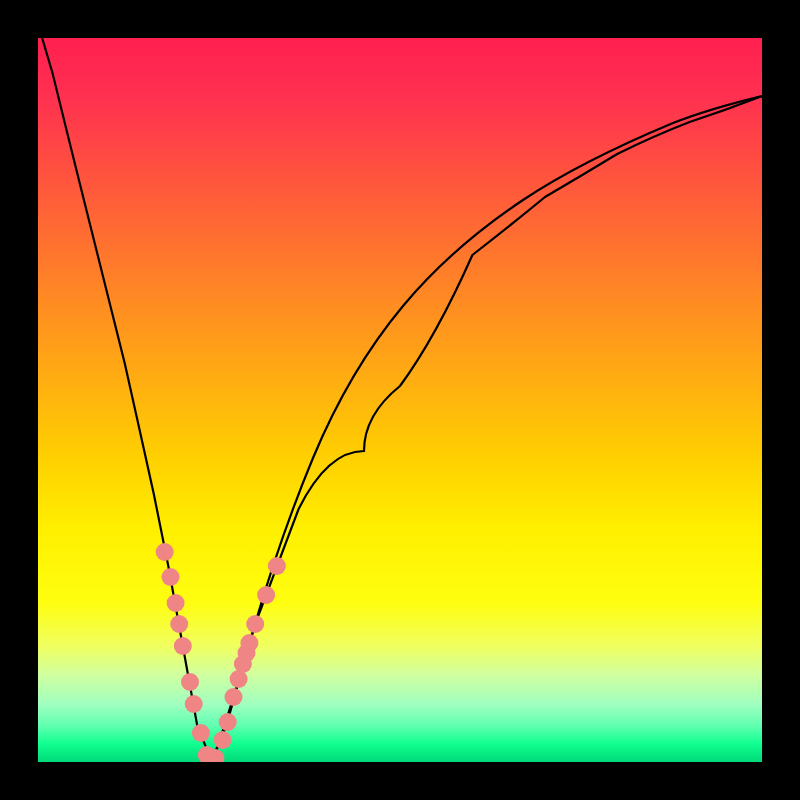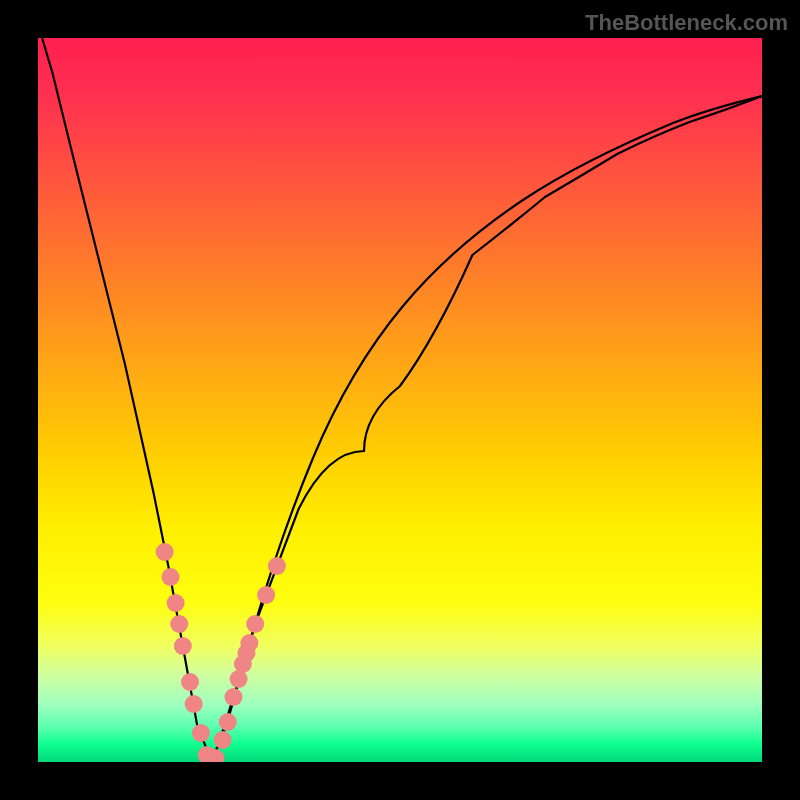--- a/index.html
+++ b/index.html
@@ -75,21 +75,20 @@
     
     .data-point {
       fill: #ef8585;
       stroke: none;
     }
   </style>
 </head>
 <body>
 
 <div class="chart-container">
-  <div class="watermark">TheBottleneck.com</div>
 
   <div class="plot-area">
     <svg class="curve-svg" viewBox="0 0 724 724">
       <g>
         <path class="curve-line" d="M 0 -14 
              L 14.5 35 
              L 29 94 
              L 43.4 152 
              L 57.9 210 
              L 72.4 268 

